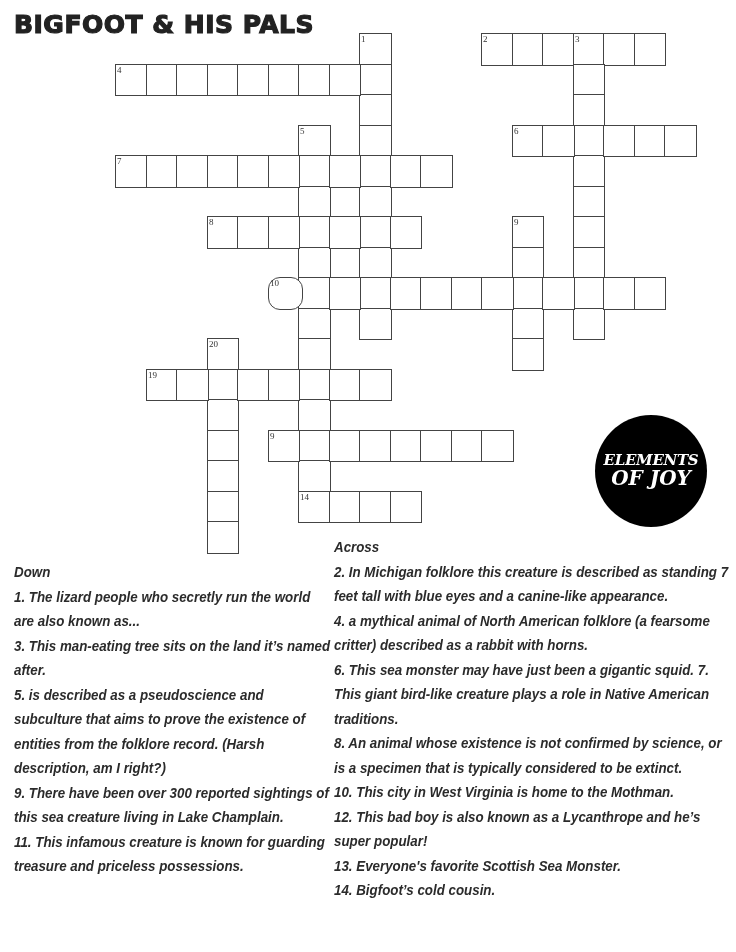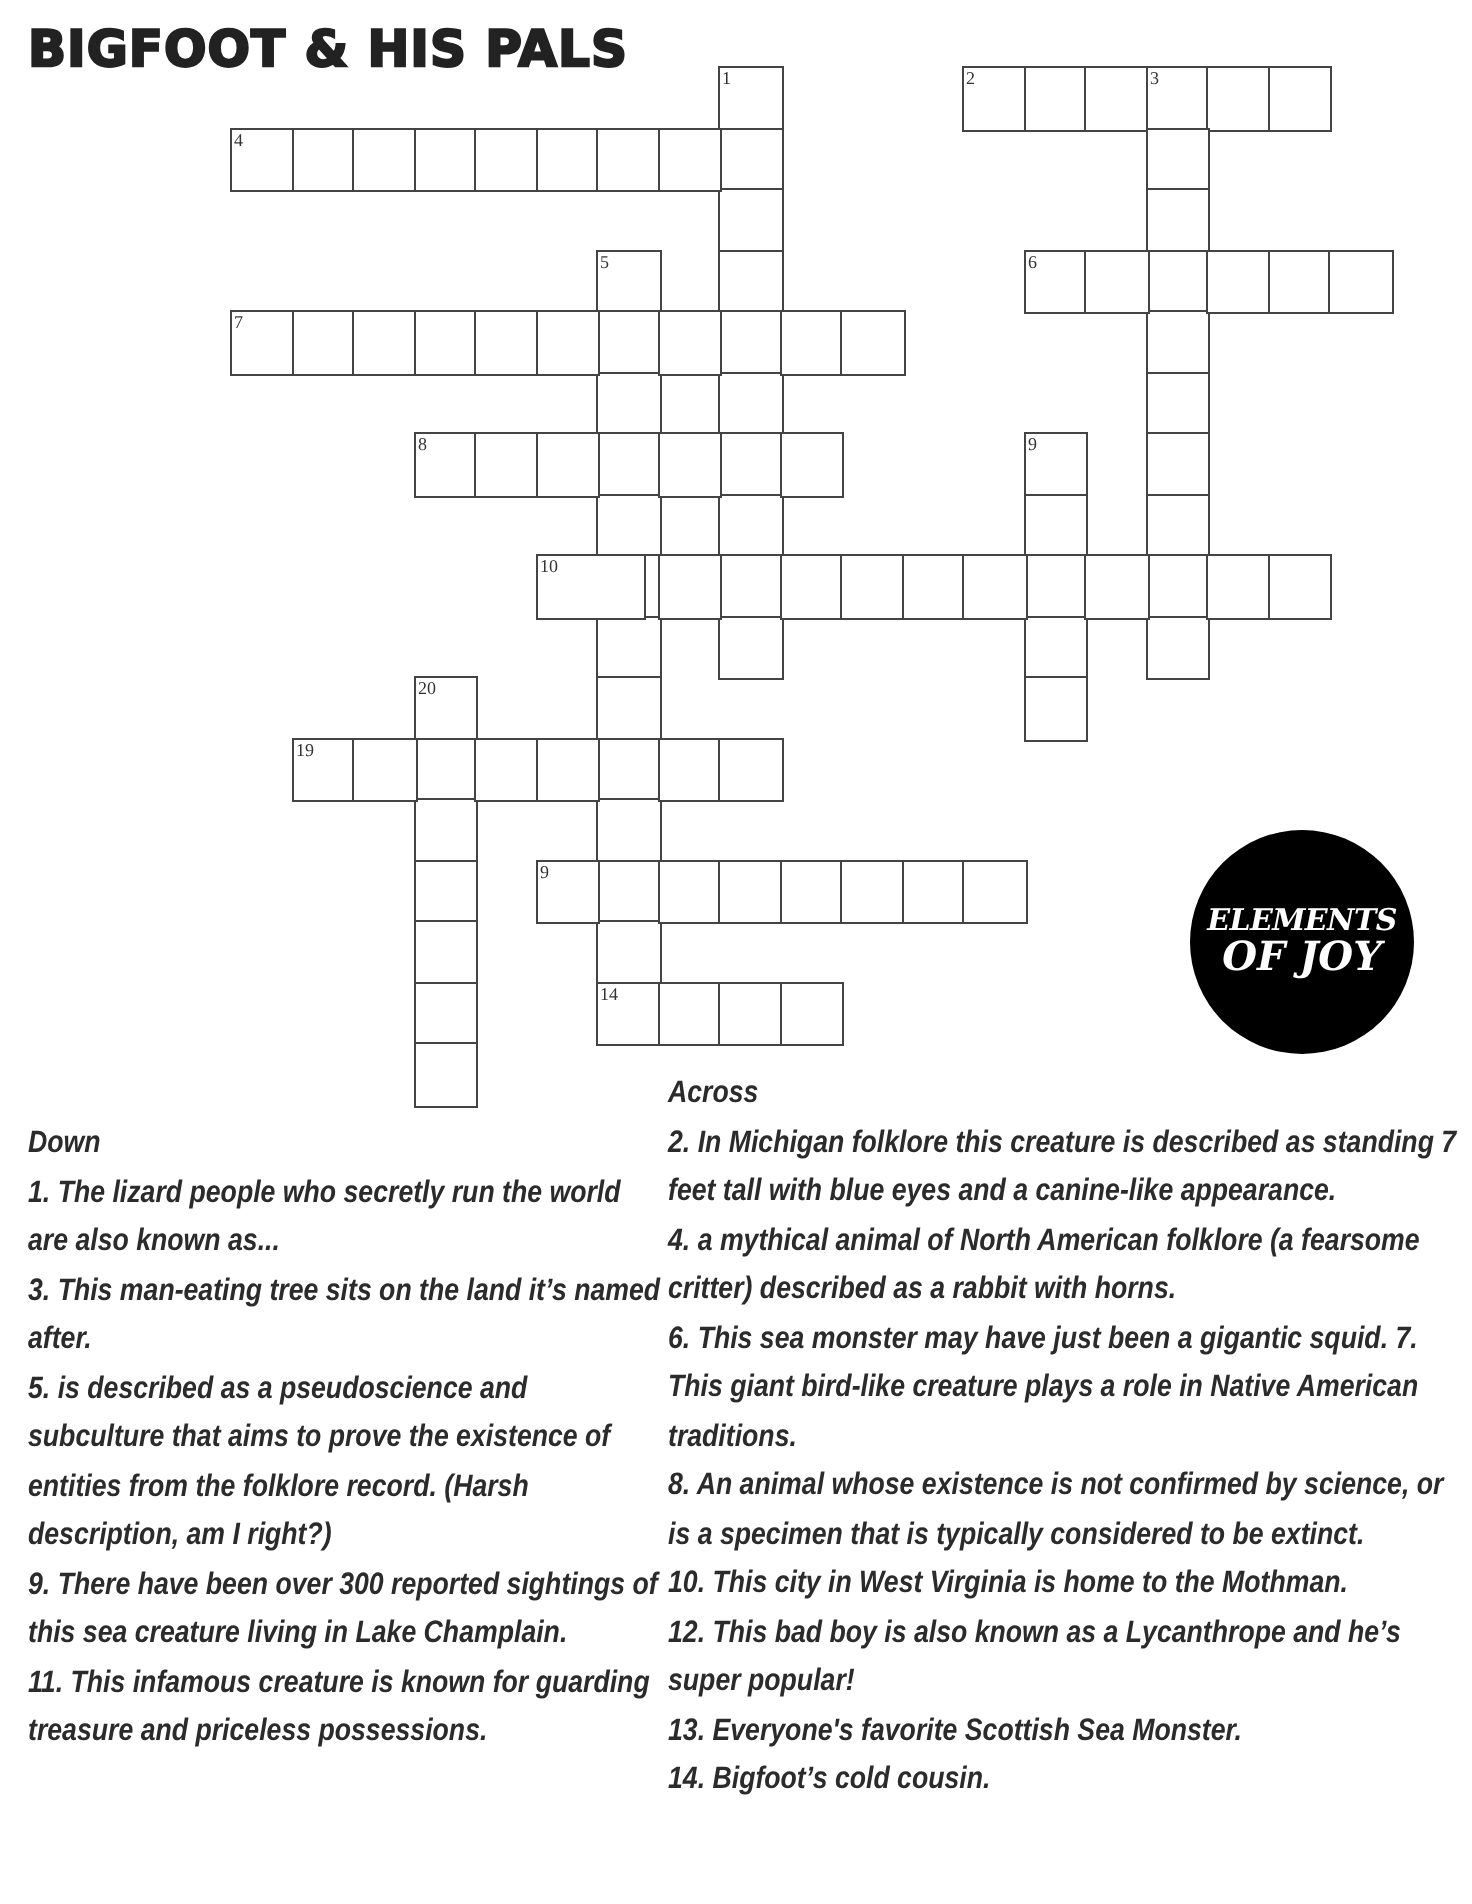--- a/index.html
+++ b/index.html
@@ -111,21 +111,21 @@
     <div class="cell" style="left: 268px; top: 216px; width: 31.5px; height: 32.5px;"></div>
     <div class="cell" style="left: 329px; top: 216px; width: 31.5px; height: 32.5px;"></div>
     <div class="cell" style="left: 390px; top: 216px; width: 31.5px; height: 32.5px;"></div>
     <div class="cell" style="left: 512px; top: 216px; width: 31.5px; height: 32.5px;">
       <span class="num">9</span>
     </div>
     <div class="cell" style="left: 512px; top: 247px; width: 31.5px; height: 31.5px;"></div>
     <div class="cell" style="left: 512px; top: 277px; width: 31.5px; height: 32.5px;"></div>
     <div class="cell" style="left: 512px; top: 308px; width: 31.5px; height: 31.5px;"></div>
     <div class="cell" style="left: 512px; top: 338px; width: 31.5px; height: 32.5px;"></div>
-    <div class="cell" style="left: 268px; top: 277px; width: 55px; height: 32.5px;">
+    <div class="cell" style="left: 268px; top: 277px; width: 35px; height: 32.5px; border-radius: 12px;">
       <span class="num">10</span>
     </div>
     <div class="cell" style="left: 329px; top: 277px; width: 31.5px; height: 32.5px;"></div>
     <div class="cell" style="left: 390px; top: 277px; width: 31.5px; height: 32.5px;"></div>
     <div class="cell" style="left: 420px; top: 277px; width: 32.5px; height: 32.5px;"></div>
     <div class="cell" style="left: 451px; top: 277px; width: 31.5px; height: 32.5px;"></div>
     <div class="cell" style="left: 481px; top: 277px; width: 32.5px; height: 32.5px;"></div>
     <div class="cell" style="left: 542px; top: 277px; width: 32.5px; height: 32.5px;"></div>
     <div class="cell" style="left: 603px; top: 277px; width: 32.5px; height: 32.5px;"></div>
     <div class="cell" style="left: 634px; top: 277px; width: 31.5px; height: 32.5px;"></div>

